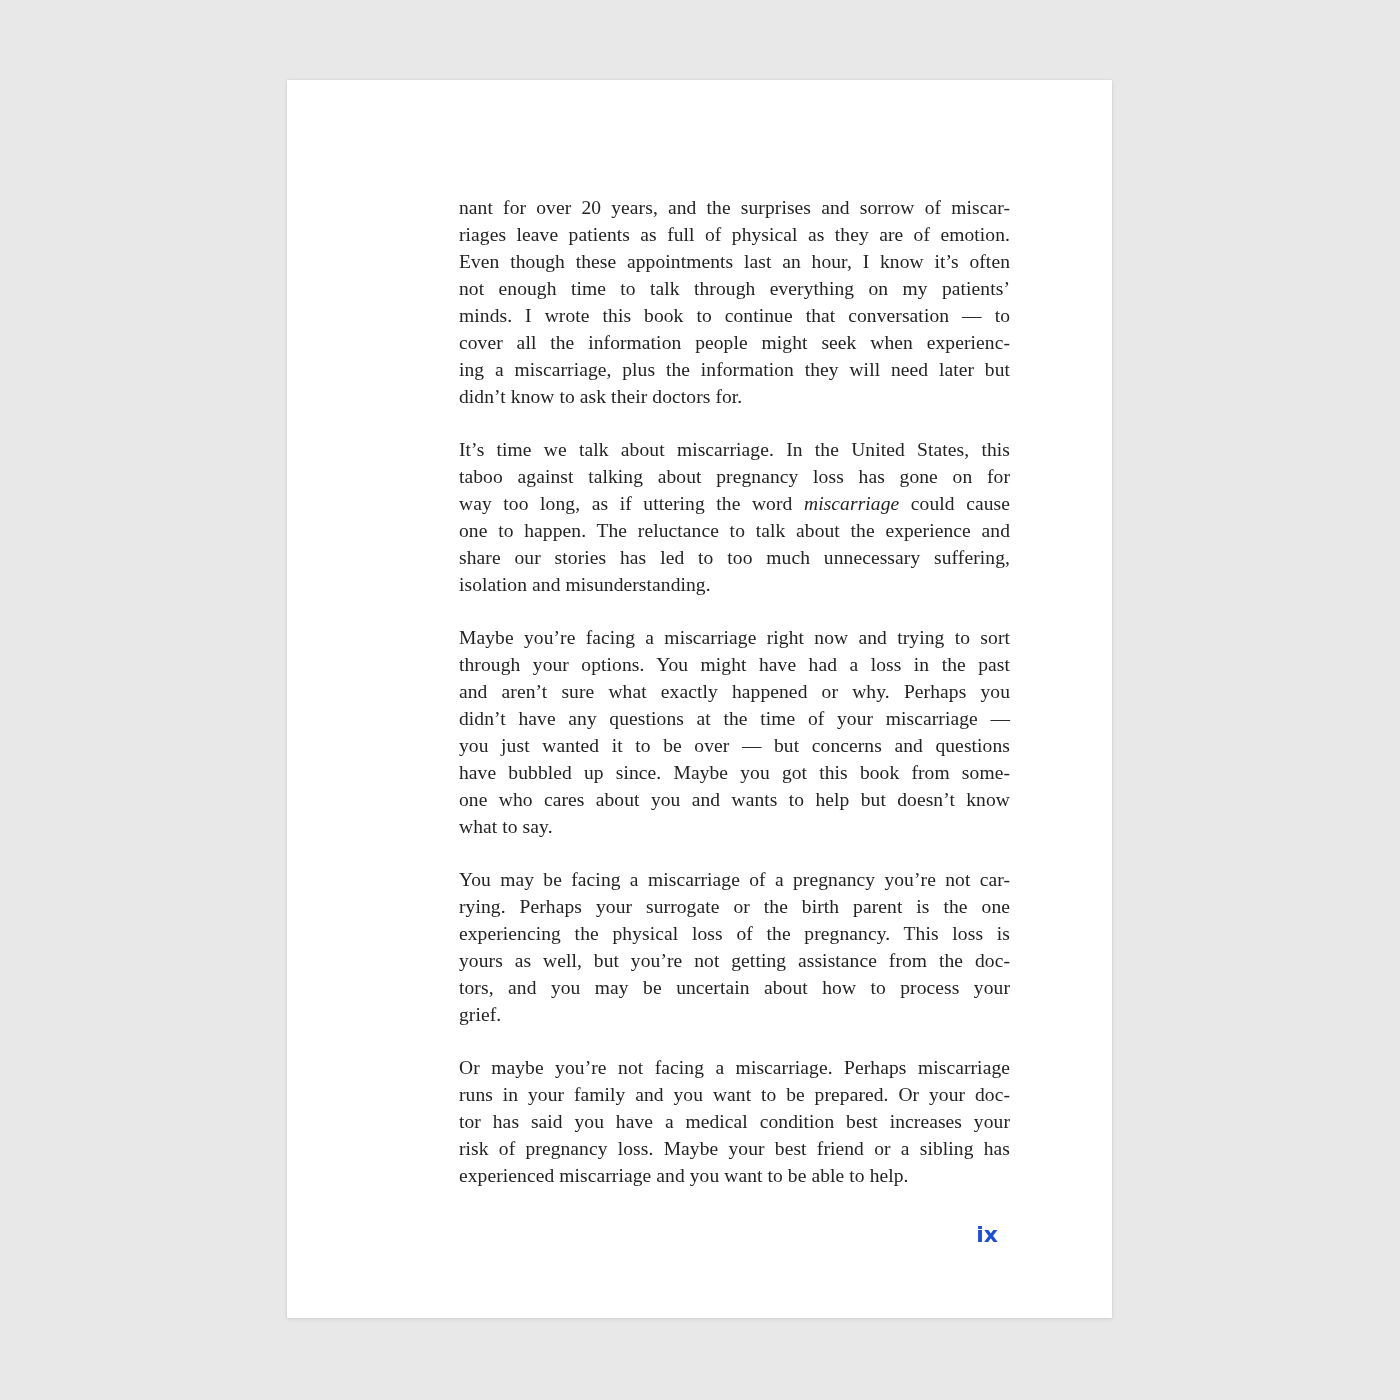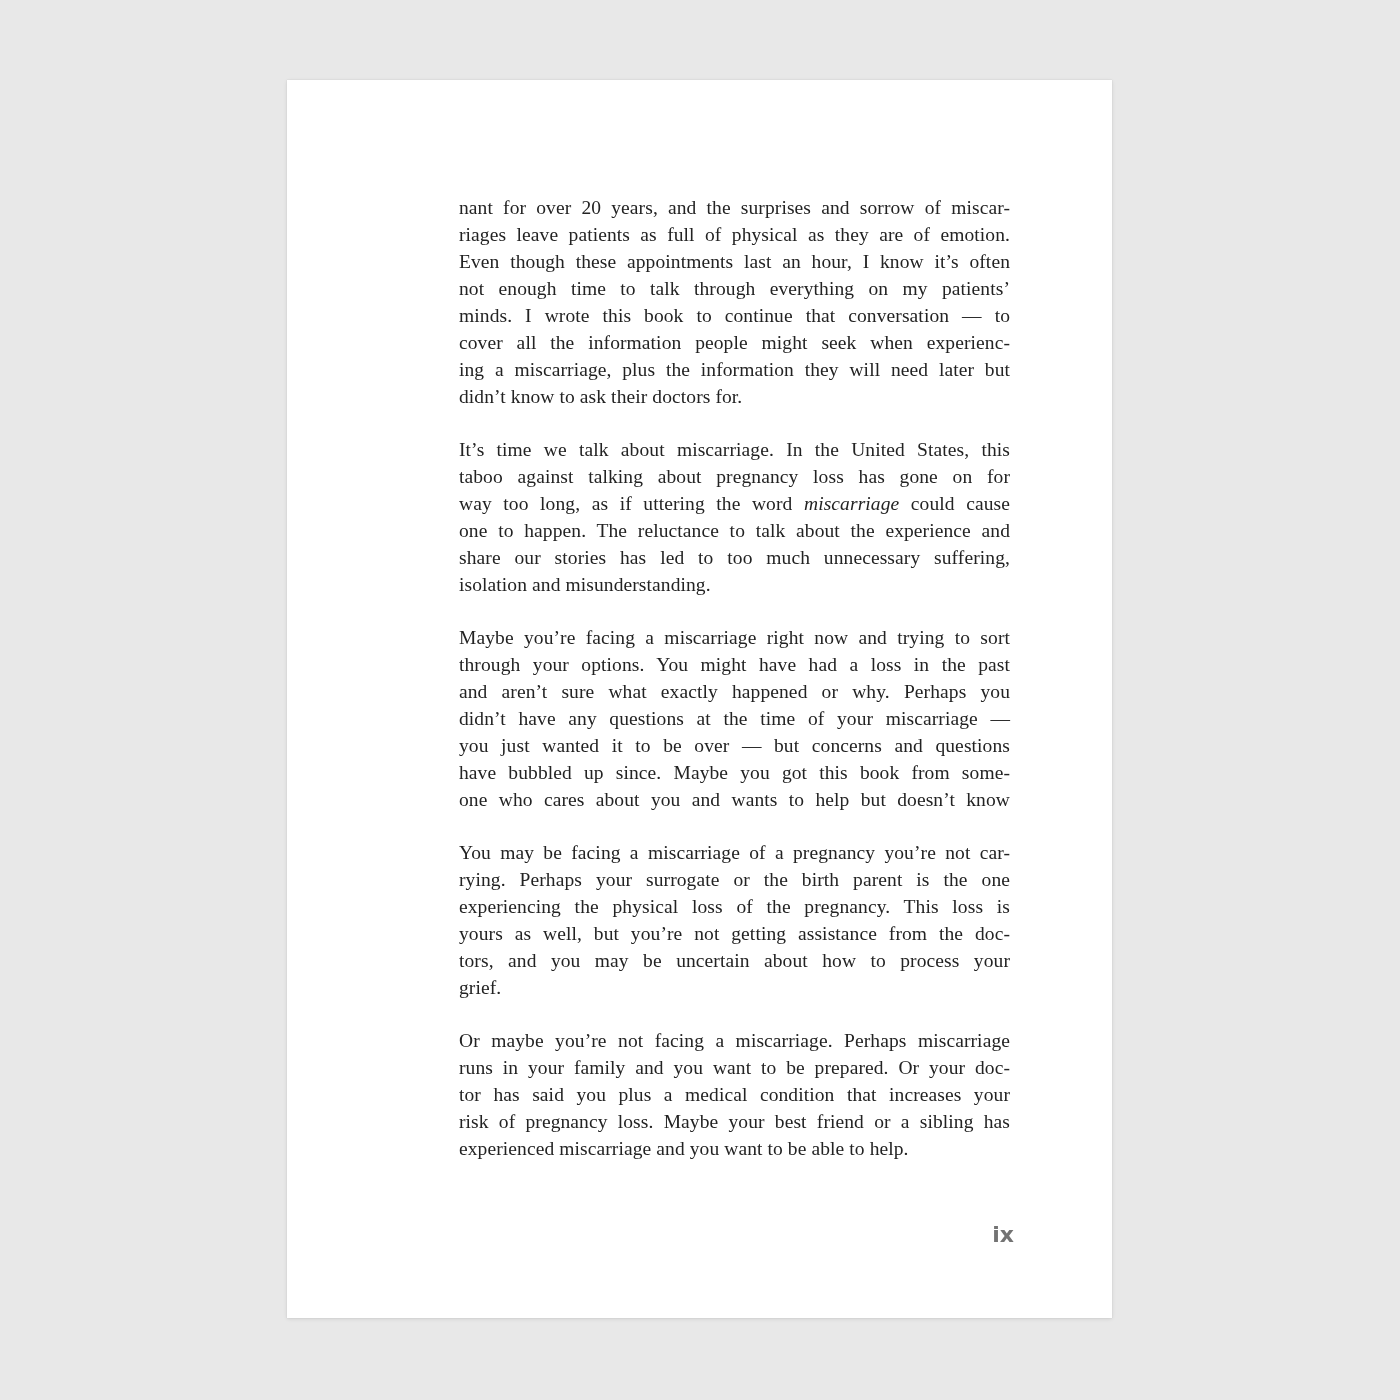--- a/index.html
+++ b/index.html
@@ -43,28 +43,28 @@
     text-align: justify;
     text-align-last: justify;
     letter-spacing: 0.1px;
   }
   .line.para-end {
     text-align-last: left;
   }
   .line i { font-style: italic; font-family: Liberation Serif, serif; }
   .page-number {
     position: absolute;
-    left: 176px;
+    left: 160px;
     top: 1142px;
     width: 551px;
     text-align: right;
     font-family: "DejaVu Sans", "Liberation Sans", sans-serif;
     font-weight: bold;
     font-size: 22px;
-    color: #737373;
+    color: #1d4ed8;
   }
 </style>
 </head>
 <body>
 
 <div class="canvas">
   <div class="book-page">
     <div class="text-block">
 
       <div class="paragraph">
@@ -88,35 +88,36 @@
       </div>
 
       <div class="paragraph">
         <div class="line">Maybe you’re facing a miscarriage right now and trying to sort</div>
         <div class="line">through your options. You might have had a loss in the past</div>
         <div class="line">and aren’t sure what exactly happened or why. Perhaps you</div>
         <div class="line">didn’t have any questions at the time of your miscarriage —</div>
         <div class="line">you just wanted it to be over — but concerns and questions</div>
         <div class="line">have bubbled up since. Maybe you got this book from some-</div>
         <div class="line">one who cares about you and wants to help but doesn’t know</div>
+        <div class="line para-end">what to say.</div>
       </div>
 
       <div class="paragraph">
         <div class="line">You may be facing a miscarriage of a pregnancy you’re not car-</div>
         <div class="line">rying. Perhaps your surrogate or the birth parent is the one</div>
         <div class="line">experiencing the physical loss of the pregnancy. This loss is</div>
         <div class="line">yours as well, but you’re not getting assistance from the doc-</div>
         <div class="line">tors, and you may be uncertain about how to process your</div>
         <div class="line para-end">grief.</div>
       </div>
 
       <div class="paragraph">
         <div class="line">Or maybe you’re not facing a miscarriage. Perhaps miscarriage</div>
         <div class="line">runs in your family and you want to be prepared. Or your doc-</div>
-        <div class="line">tor has said you plus a medical condition that increases your</div>
+        <div class="line">tor has said you have a medical condition best increases your</div>
         <div class="line">risk of pregnancy loss. Maybe your best friend or a sibling has</div>
         <div class="line para-end">experienced miscarriage and you want to be able to help.</div>
       </div>
 
     </div>
 
     <div class="page-number">ix</div>
   </div>
 </div>
 

